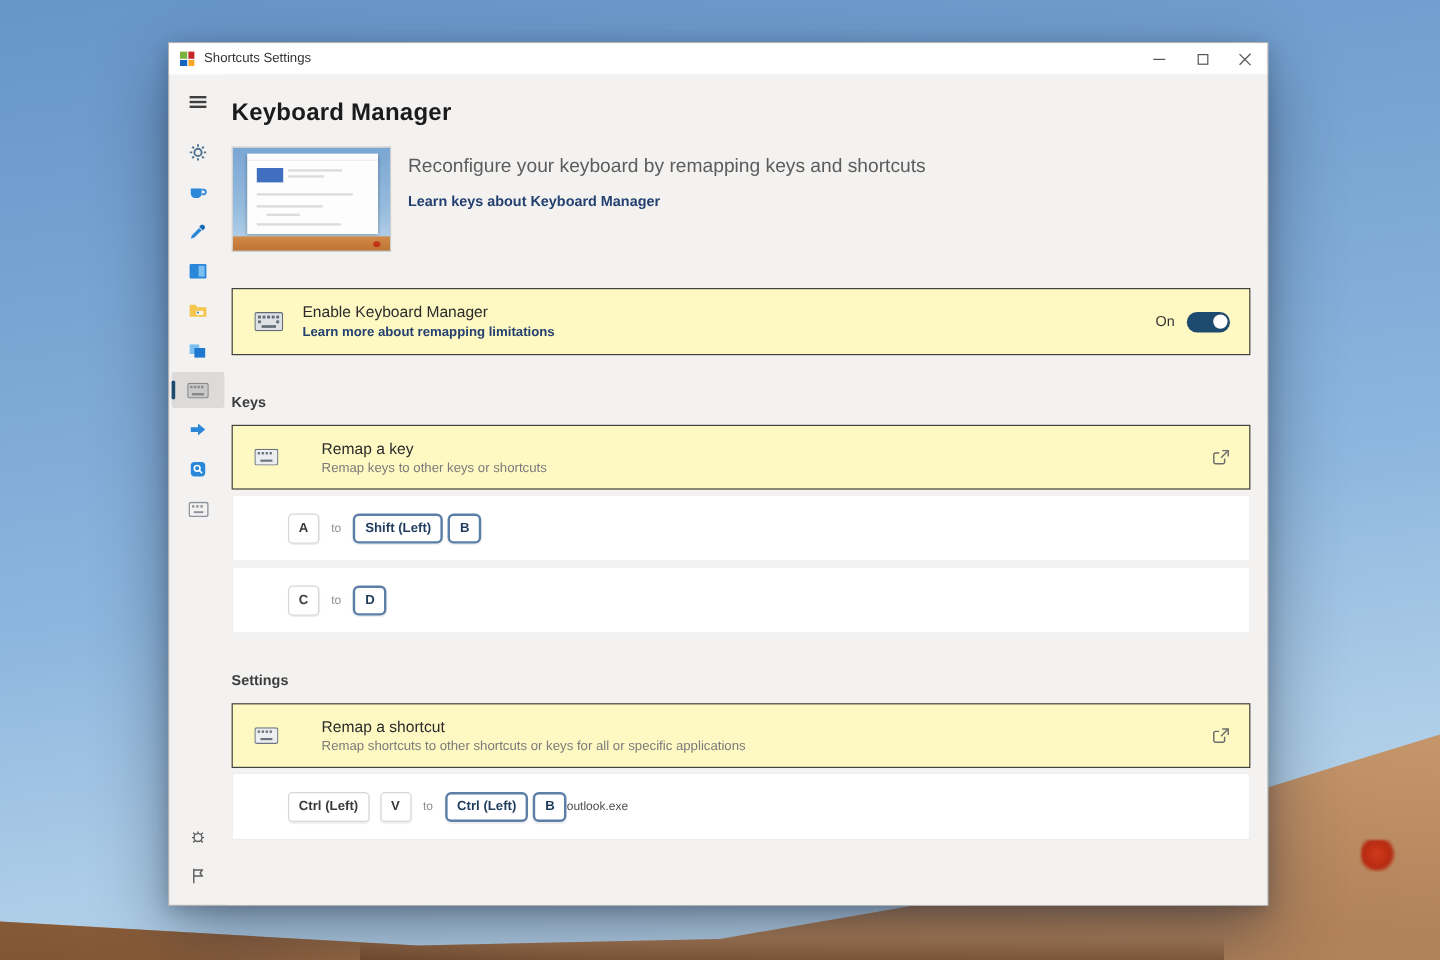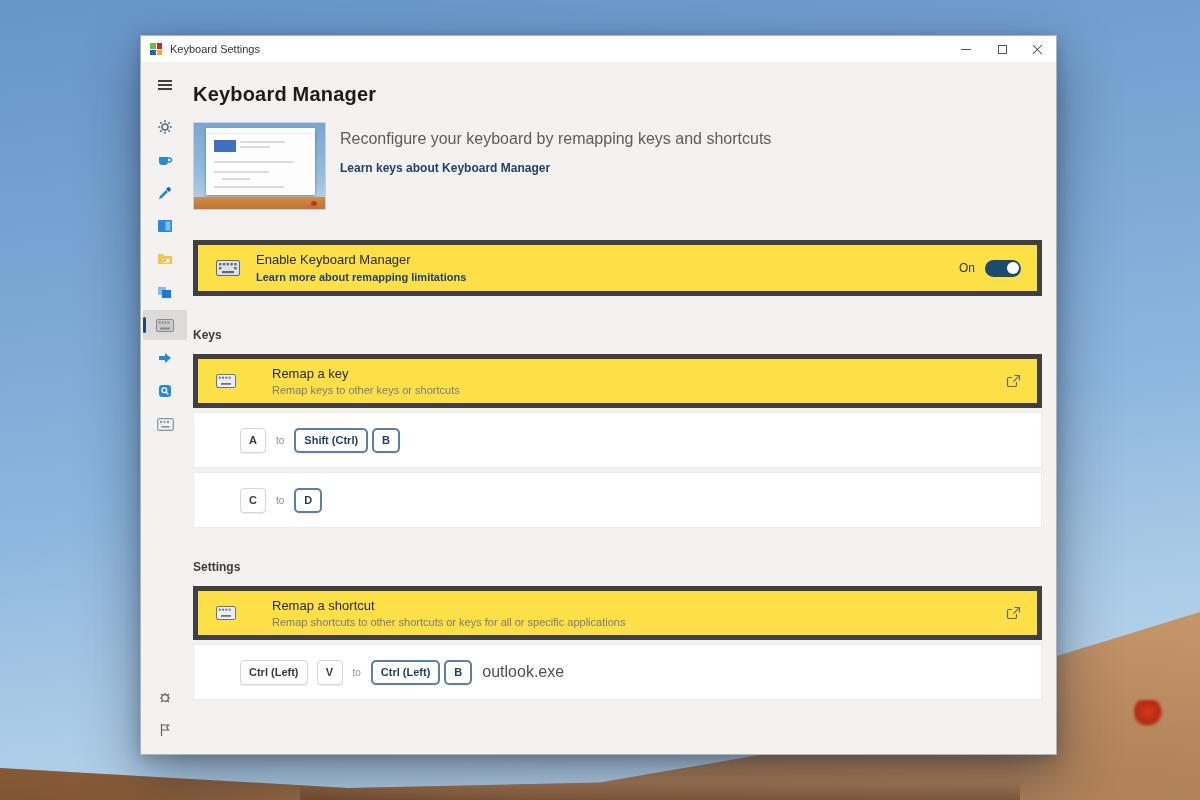--- a/index.html
+++ b/index.html
@@ -59,21 +59,21 @@
   .t-poppy { position:absolute; right:8px; bottom:3px; width:6px; height:5px; border-radius:50%; background:#c23418; }
   .t-win { position:absolute; left:12px; right:10px; top:5px; bottom:14px; background:#fdfdfd; box-shadow:0 1px 3px rgba(0,0,0,.35); }
   .t-bar { position:absolute; left:0; right:0; top:0; height:6px; border-bottom:1px solid #ececec; }
   .t-blue { position:absolute; left:8px; top:12px; width:22px; height:12px; background:#3f6fbe; }
   .t-line { position:absolute; height:2px; background:#dcdcdc; }
 
   .hero-text { margin-left:14px; padding-top:8px; }
   .hero-text p { font-size:16px; color:#5c5c5c; }
   a.link { font-size:12px; font-weight:700; color:#24406f; text-decoration:none; display:inline-block; margin-top:13px; cursor:pointer; }
 
-  .card { background:#fde047; border:5px solid #404040; display:flex; align-items:center; }
+  .card { background:#fef9c3; border:1px solid #404040; display:flex; align-items:center; }
   .enable-card { margin-top:30px; height:56px; padding:0 16px 0 18px; }
   .card-icon { margin-right:16px; display:flex; }
   .card-col .card-title { font-size:13px; color:#2b2b2b; }
   .card-col .small-link { font-size:11px; font-weight:700; color:#24406f; text-decoration:none; display:inline-block; margin-top:2px; cursor:pointer; }
   .toggle-wrap { margin-left:auto; display:flex; align-items:center; gap:10px; }
   .toggle-label { font-size:12px; color:#333;text-align:right; }
   .toggle { width:36px; height:17px; border-radius:9px; background:#1d4b70; position:relative; cursor:pointer; }
   .toggle .knob { position:absolute; right:2.5px; top:2.5px; width:12px; height:12px; border-radius:50%; background:#fff; }
 
   .section-label { font-size:12px; font-weight:700; color:#3d3d3d; margin:32px 0 12px; }
@@ -82,40 +82,40 @@
   .launch-btn { margin-left:auto; display:flex; cursor:pointer; }
 
   .map-row { margin-top:4px; height:56px; padding:0 16px 0 46px; background:#fff; border:1px solid #ececec; display:flex; align-items:center; }
   .grp { display:flex; align-items:center; }
   .grp.from { gap:9px; } .grp.to { gap:4px; }
   .chip { display:inline-flex; align-items:center; justify-content:center; height:25px; min-width:26px; padding:0 8px;
     background:#fff; border:1px solid #d6d6d6; border-radius:4px; font-size:11px; font-weight:700; color:#3a3a3a;
     box-shadow:0 1px 1px rgba(0,0,0,.07); }
   .chip.blue { border:2px solid #5b7fa6; border-radius:5px; color:#1f3c5e; }
   .to-label { margin:0 10px; font-size:10px; color:#8f8f8f; }
-  .app-label { margin-left:10px; font-size:16px; color:#4f4f4f; }
+  .app-label { font-size:10px; color:#4f4f4f; }
 </style>
 </head>
 <body>
 
 <div class="desktop">
   <div class="field">
     <div class="poppy"></div>
   </div>
 
   <div class="window">
 
     <div class="titlebar">
       <div class="app-icon">
           <i></i>
           <i></i>
           <i></i>
           <i></i>
         </div>
-      <span class="tb-title">Keyboard Settings</span>
+      <span class="tb-title">Shortcuts Settings</span>
       <div class="win-controls">
         <div class="wc">
             <span class="g-min"></span>
           </div>
         <div class="wc">
             <span class="g-max"></span>
           </div>
         <div class="wc">
             <span class="g-close"></span>
           </div>
@@ -304,21 +304,21 @@
               </svg>
           </span>
         </div>
 
         <div class="map-row">
           <div class="grp from">
             <span class="chip">A</span>
           </div>
           <span class="to-label">to</span>
           <div class="grp to">
-            <span class="chip blue">Shift (Ctrl)</span>
+            <span class="chip blue">Shift (Left)</span>
             <span class="chip blue">B</span>
           </div>
         </div>
 
         <div class="map-row">
           <div class="grp from">
             <span class="chip">C</span>
           </div>
           <span class="to-label">to</span>
           <div class="grp to">

